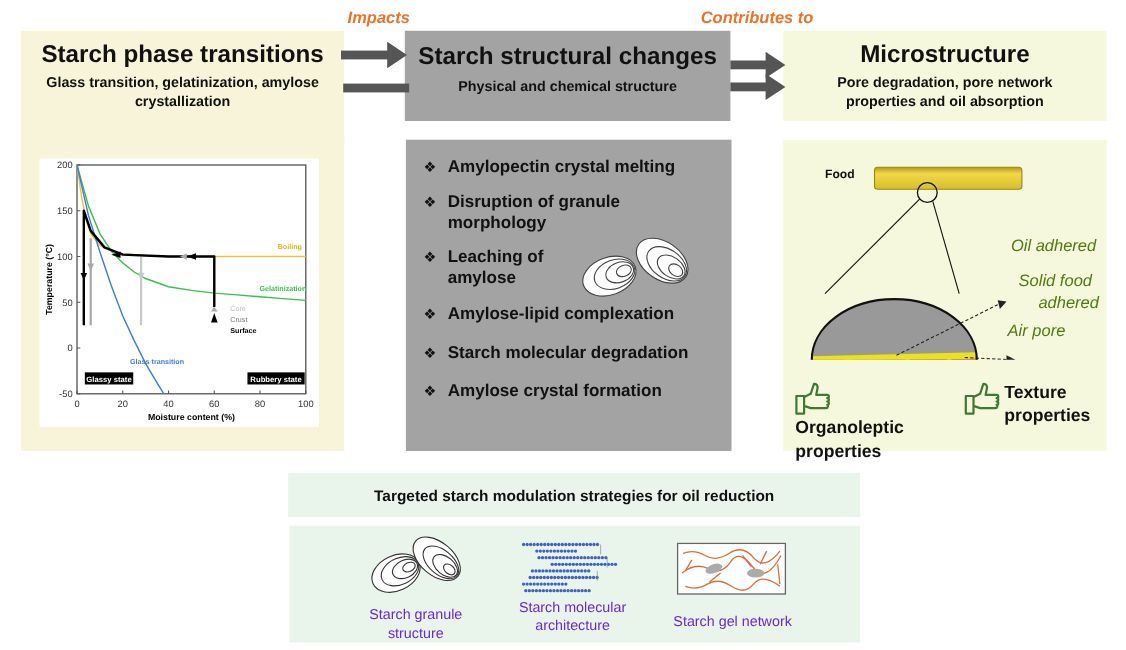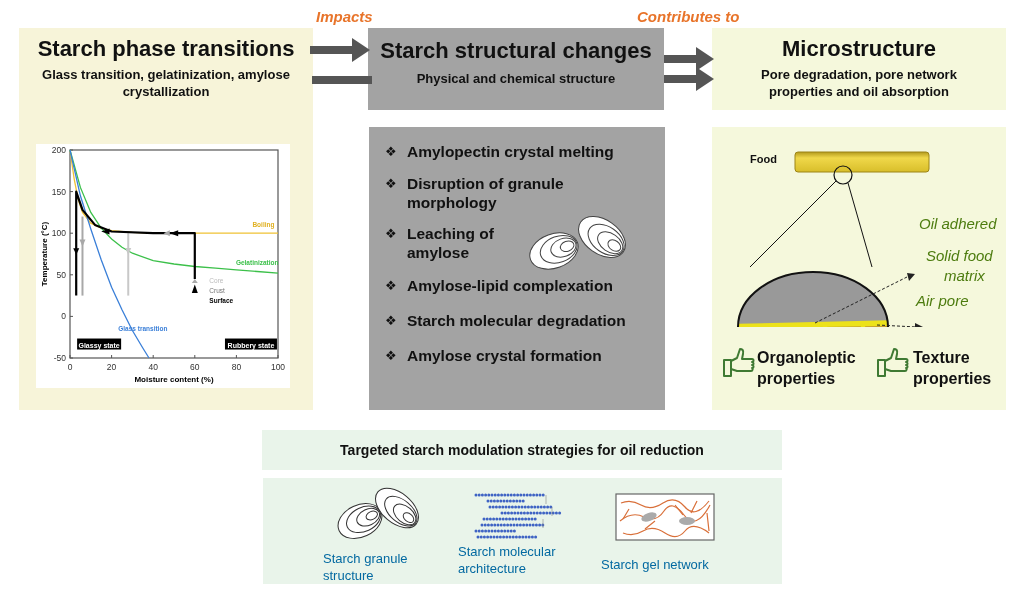--- a/index.html
+++ b/index.html
@@ -9,21 +9,21 @@
   .box-yellow { background:#f7f4d9; }
   .box-tan { background:#a3a3a3; }
   .box-lime { background:#f5f8dc; }
   .box-green { background:#e9f4ea; }
   .label-orange { color:#e8742a; font-style:italic; font-weight:bold; font-size:15px; }
   .box-title { font-weight:bold; font-size:22px; text-align:center; width:100%; }
   .box-sub { font-weight:bold; font-size:13px; text-align:center; width:100%; line-height:17px; }
   .bullets { list-style:none; margin:0; padding:0; }
   .bullets li { font-weight:bold; font-size:15.5px; line-height:19px; display:flex; }
   .bullets li .b { width:22px; flex:none; font-size:13px; }
-  .caption { font-size:13px; line-height:17px; color:#0369a1; }
+  .caption { font-size:13px; text-align:center; line-height:17px; color:#6d28d9; }
   .props { font-weight:bold; font-size:16px; line-height:21px; }
   .callout { font-style:italic; font-size:15px; color:#4d7c0f; }
   svg text { font-family:"Liberation Sans", "DejaVu Sans", sans-serif; }
 </style>
 </head>
 <body>
 
 <div class="abs label-orange" style="left:316px;top:8px;">Impacts</div>
 <div class="abs label-orange" style="left:637px;top:8px;">Contributes to</div>
 
@@ -209,24 +209,24 @@
       <line x1="150" y1="219" x2="195" y2="229"></line>
     </g>
     <g fill="#222">
       <polygon points="195,146 203,147 197,154"></polygon>
       <polygon points="203,196 211,200 203,204"></polygon>
       <polygon points="193,225 201,231 192,233"></polygon>
     </g>
   </svg>
   <div class="abs callout" style="left:207px;top:88px;">Oil adhered</div>
   <div class="abs callout" style="left:214px;top:120px;">Solid food</div>
-  <div class="abs callout" style="left:232px;top:140px;">matrix</div>
+  <div class="abs callout" style="left:232px;top:140px;">adhered</div>
   <div class="abs callout" style="left:204px;top:165px;">Air pore</div>
 
-  <div class="abs" style="left:10px;top:220px;display:flex;align-items:flex-start;">
+  <div class="abs" style="left:10px;top:220px;display:flex;align-items:flex-start;flex-direction:column;">
     <svg width="34" height="32" viewBox="0 0 34 32">
         <path d="M2,13 h7 v16 h-7 Z M9,14 l6,-3 l3,-9 c2,0 4,1 3,5 l-1,5 h10 c2,0 2,3 0,3 c2,0 2,3 0,3 c2,0 2,3 0,3 c1,0 1,3 -1,3 h-14 l-6,-2" fill="none" stroke="#3f7a33" stroke-width="2" stroke-linejoin="round"></path>
       </svg>
     <div class="props" style="margin-left:1px;">
       <div>Organoleptic</div>
       <div>properties</div>
     </div>
   </div>
   <div class="abs" style="left:164px;top:220px;display:flex;align-items:flex-start;">
     <svg width="34" height="32" viewBox="0 0 34 32">

